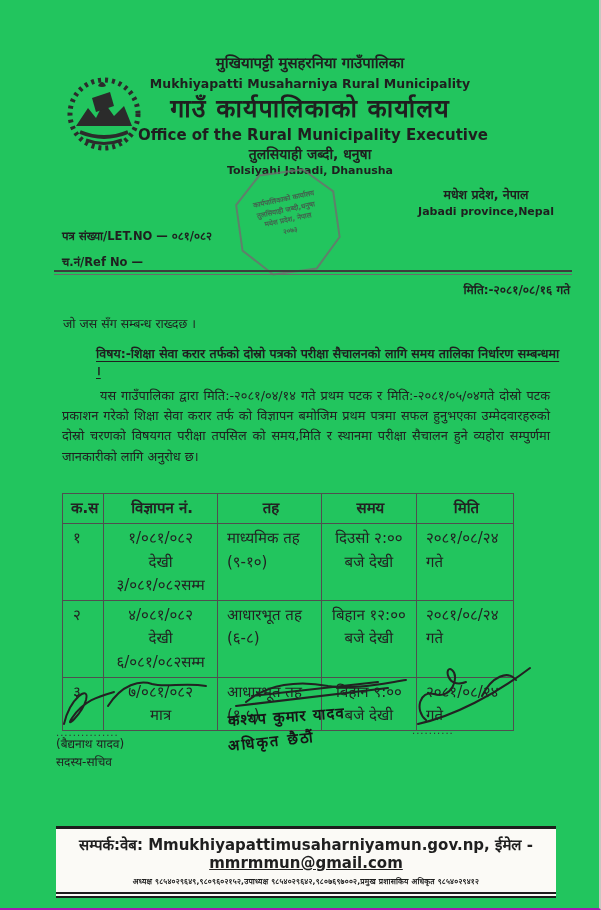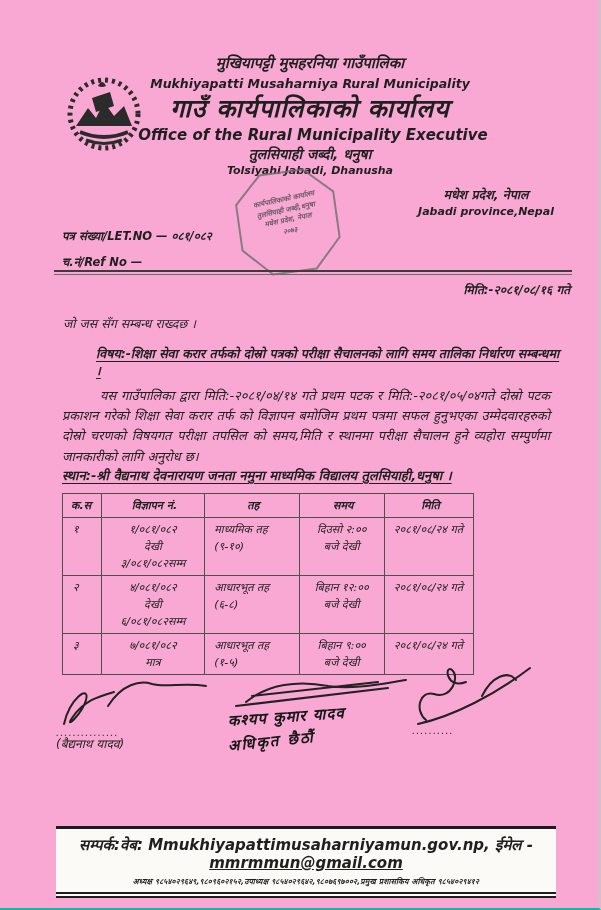--- a/index.html
+++ b/index.html
@@ -4,25 +4,24 @@
 <style>
   html,body{margin:0;padding:0;}
   body{
     width:601px;height:910px;
     background:#e9e7e2;
     font-family:"DejaVu Sans","Liberation Sans",sans-serif;
     color:#1f1f1f;
   }
   #page{
     position:relative;width:599px;height:908px;
-    background:#f9a8d4;
+    background:#22c55e;
     border-right:2px solid #c9c7c1;
-    border-bottom:2px solid #14b8a6;
+    border-bottom:2px solid #a21caf;
     overflow:hidden;
-    font-style:italic;
   }
   .abs{position:absolute;}
   .center{text-align:center;}
 
   
   .logo{left:58px;top:68px;width:92px;height:92px;}
   .h-center{left:128px;top:54px;width:364px;text-align:center;line-height:1.25;}
   .muni-np{font-size:15px;font-weight:700;}
   .muni-en{font-size:12.5px;font-weight:700;margin-top:3px;}
   .office-np{font-size:25px;font-weight:700;margin-top:2px;letter-spacing:1px;}
@@ -48,22 +47,22 @@
   
   .addressee{left:63px;top:315px;font-size:12.5px;}
   .subject{left:80px;top:345px;width:470px;font-size:12.5px;font-weight:700;
     text-decoration:underline;text-underline-offset:3px;margin-left:16px;}
   .paragraph{left:62px;top:386px;width:488px;font-size:12.8px;line-height:1.58;
     text-indent:38px;text-align:justify;}
   .location{left:62px;top:466px;width:488px;font-size:13px;font-weight:700;
     text-decoration:underline;text-underline-offset:3px;}
 
   
-  table{left:62px;top:493px;position:absolute;border-collapse:collapse;width:412px;
-    font-size:11px;color:#222;}
+  table{left:62px;top:493px;position:absolute;border-collapse:collapse;width:452px;
+    font-size:15px;color:#222;}
   th,td{border:1px solid #4f4f4f;padding:3px 5px;vertical-align:top;white-space:pre-line;line-height:1.55;}
   th{font-weight:700;text-align:left;padding-left:8px;}
   th.c,td.c{text-align:center;}
   col.c1{width:41px;} col.c2{width:118px;} col.c3{width:115px;} col.c4{width:110px;} col.c5{width:100px;}
   td.sn{padding-left:10px;}
   td.lvl,td.dt{padding-left:9px;}
 
   
   .sig{line-height:1.5;font-size:12px;}
   .sig-left{left:56px;top:678px;width:160px;}
@@ -126,21 +125,20 @@
   </div>
 
   <div class="abs letter-no">पत्र संख्या/LET.NO — ०८१/०८२</div>
   <div class="abs ref-no">च.नं/Ref No —</div>
   <div class="abs rule"></div>
   <div class="abs date">मिति:-२०८१/०८/१६ गते</div>
 
   <div class="abs addressee">जो जस सँग सम्बन्ध राख्दछ ।</div>
   <div class="abs subject">विषय:-शिक्षा सेवा करार तर्फको दोस्रो पत्रको परीक्षा सैचालनको लागि समय तालिका निर्धारण सम्बन्धमा ।</div>
   <div class="abs paragraph">यस गाउँपालिका द्वारा मिति:-२०८१/०४/१४ गते प्रथम पटक र मिति:-२०८१/०५/०४गते दोस्रो पटक प्रकाशन गरेको शिक्षा सेवा करार तर्फ को विज्ञापन बमोजिम प्रथम पत्रमा सफल हुनुभएका उम्मेदवारहरुको दोस्रो चरणको विषयगत परीक्षा तपसिल को समय,मिति र स्थानमा परीक्षा सैचालन हुने व्यहोरा सम्पुर्णमा जानकारीको  लागि अनुरोध छ।</div>
-  <div class="abs location">स्थान:-श्री वैद्यनाथ देवनारायण जनता नमुना माध्यमिक विद्यालय तुलसियाही,धनुषा  ।</div>
 
   <table>
     <colgroup>
         <col class="c1">
         <col class="c2">
         <col class="c3">
         <col class="c4">
         <col class="c5">
       </colgroup>
     <tbody>
@@ -185,20 +183,21 @@
     </tr>
   </tbody>
     </table>
 
   <div class="abs sig sig-left">
     <svg width="155" height="52" viewBox="0 0 155 52">
       <path d="M8 46 C14 20 34 6 30 22 C26 36 8 52 16 40 C28 22 44 18 58 14 M52 28 C66 6 84 2 96 6 C110 10 128 4 150 8" fill="none" stroke="#222" stroke-width="2" stroke-linecap="round"></path>
     </svg>
     <div class="dots">...............</div>
     <div>(बैद्यनाथ यादव)</div>
+    <div>सदस्य-सचिव</div>
   </div>
 
   <div class="abs sig sig-mid">
     <svg width="190" height="34" viewBox="0 0 190 34">
       <path d="M18 26 C40 8 70 4 100 10 C124 14 152 8 178 4 M8 30 L160 12 M24 20 L150 6" fill="none" stroke="#222" stroke-width="2" stroke-linecap="round"></path>
     </svg>
     <div class="handwriting">कश्यप कुमार यादव</div>
     <div class="handwriting2">अधिकृत छैठौं</div>
   </div>
 

